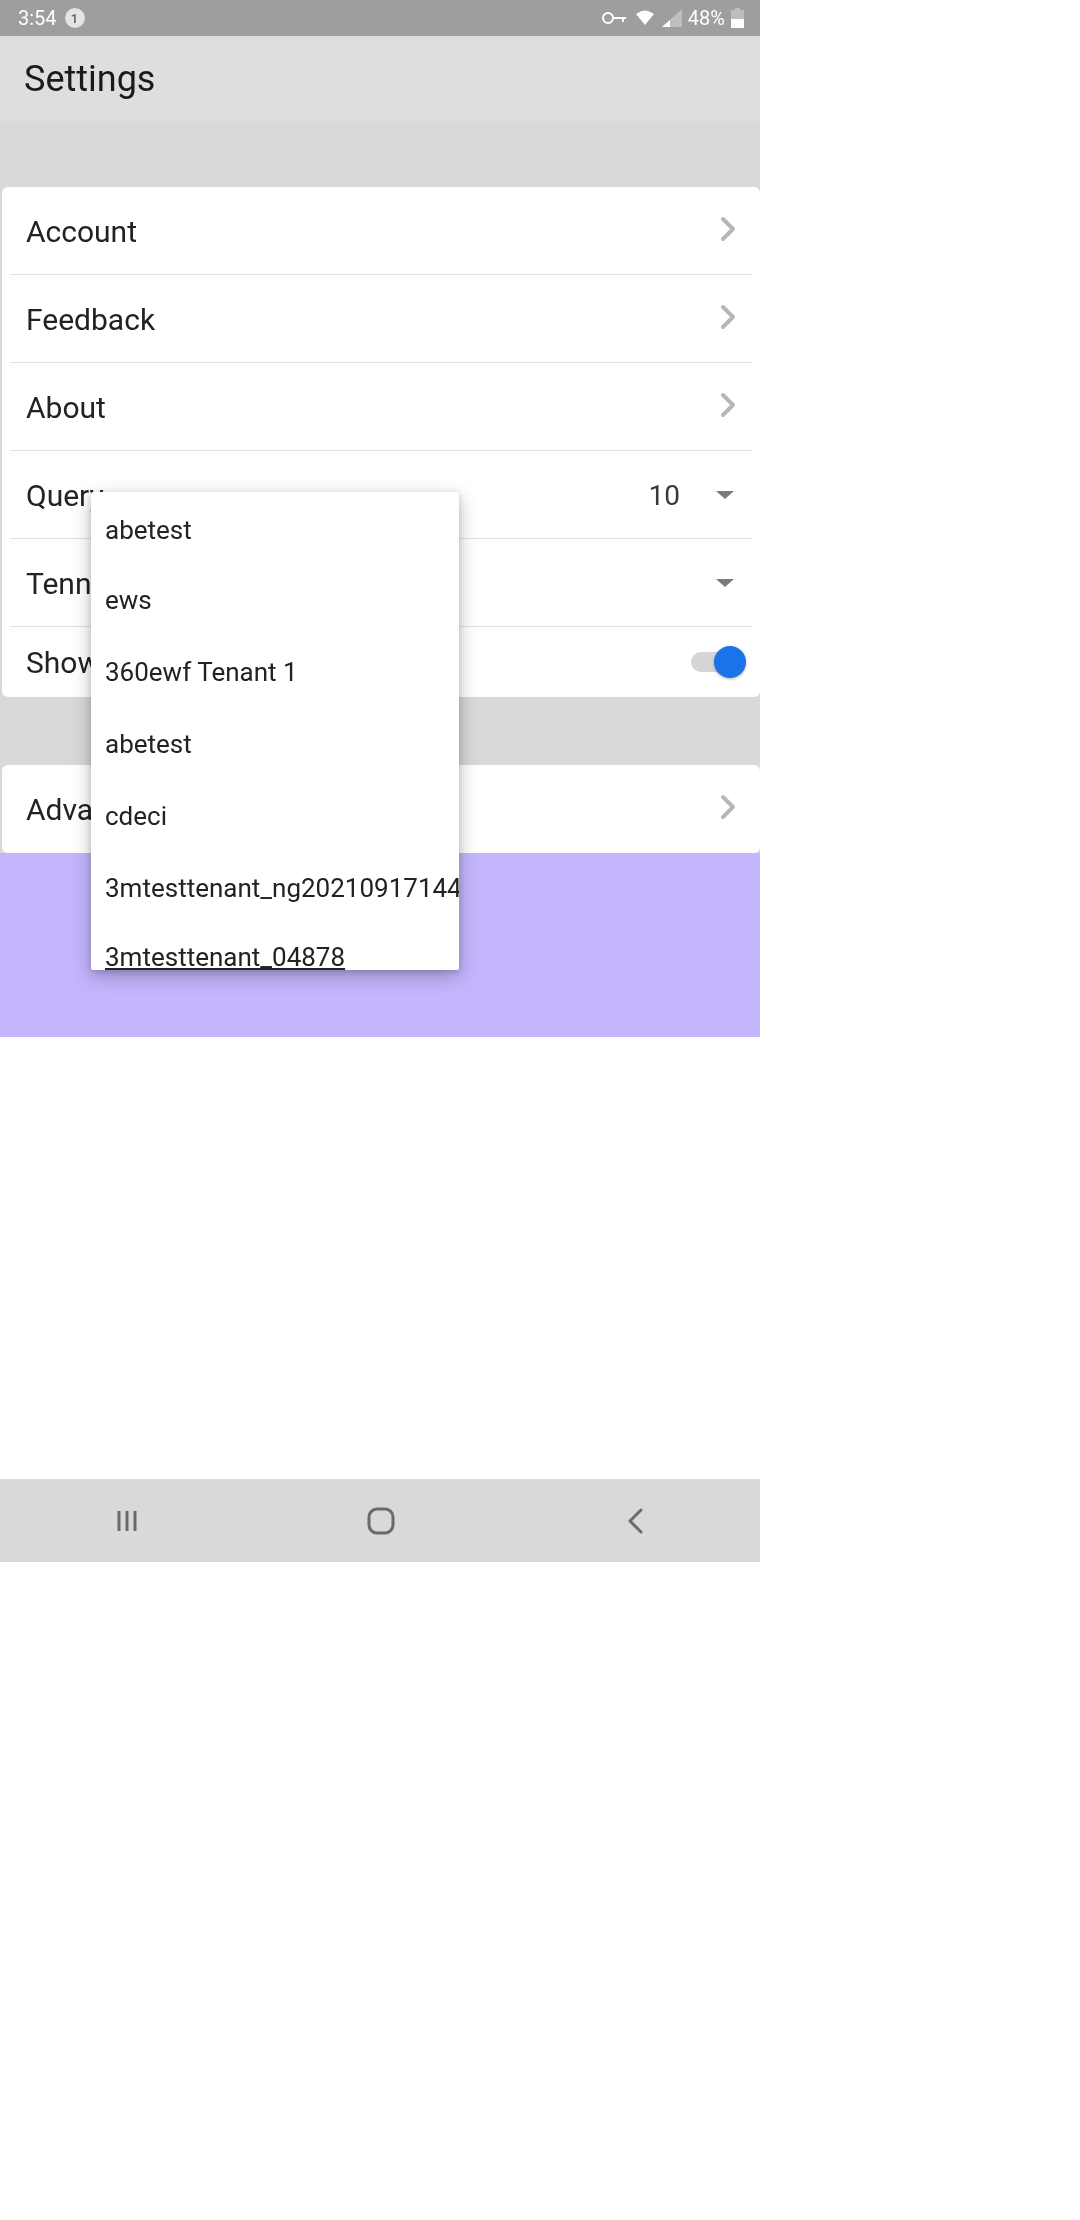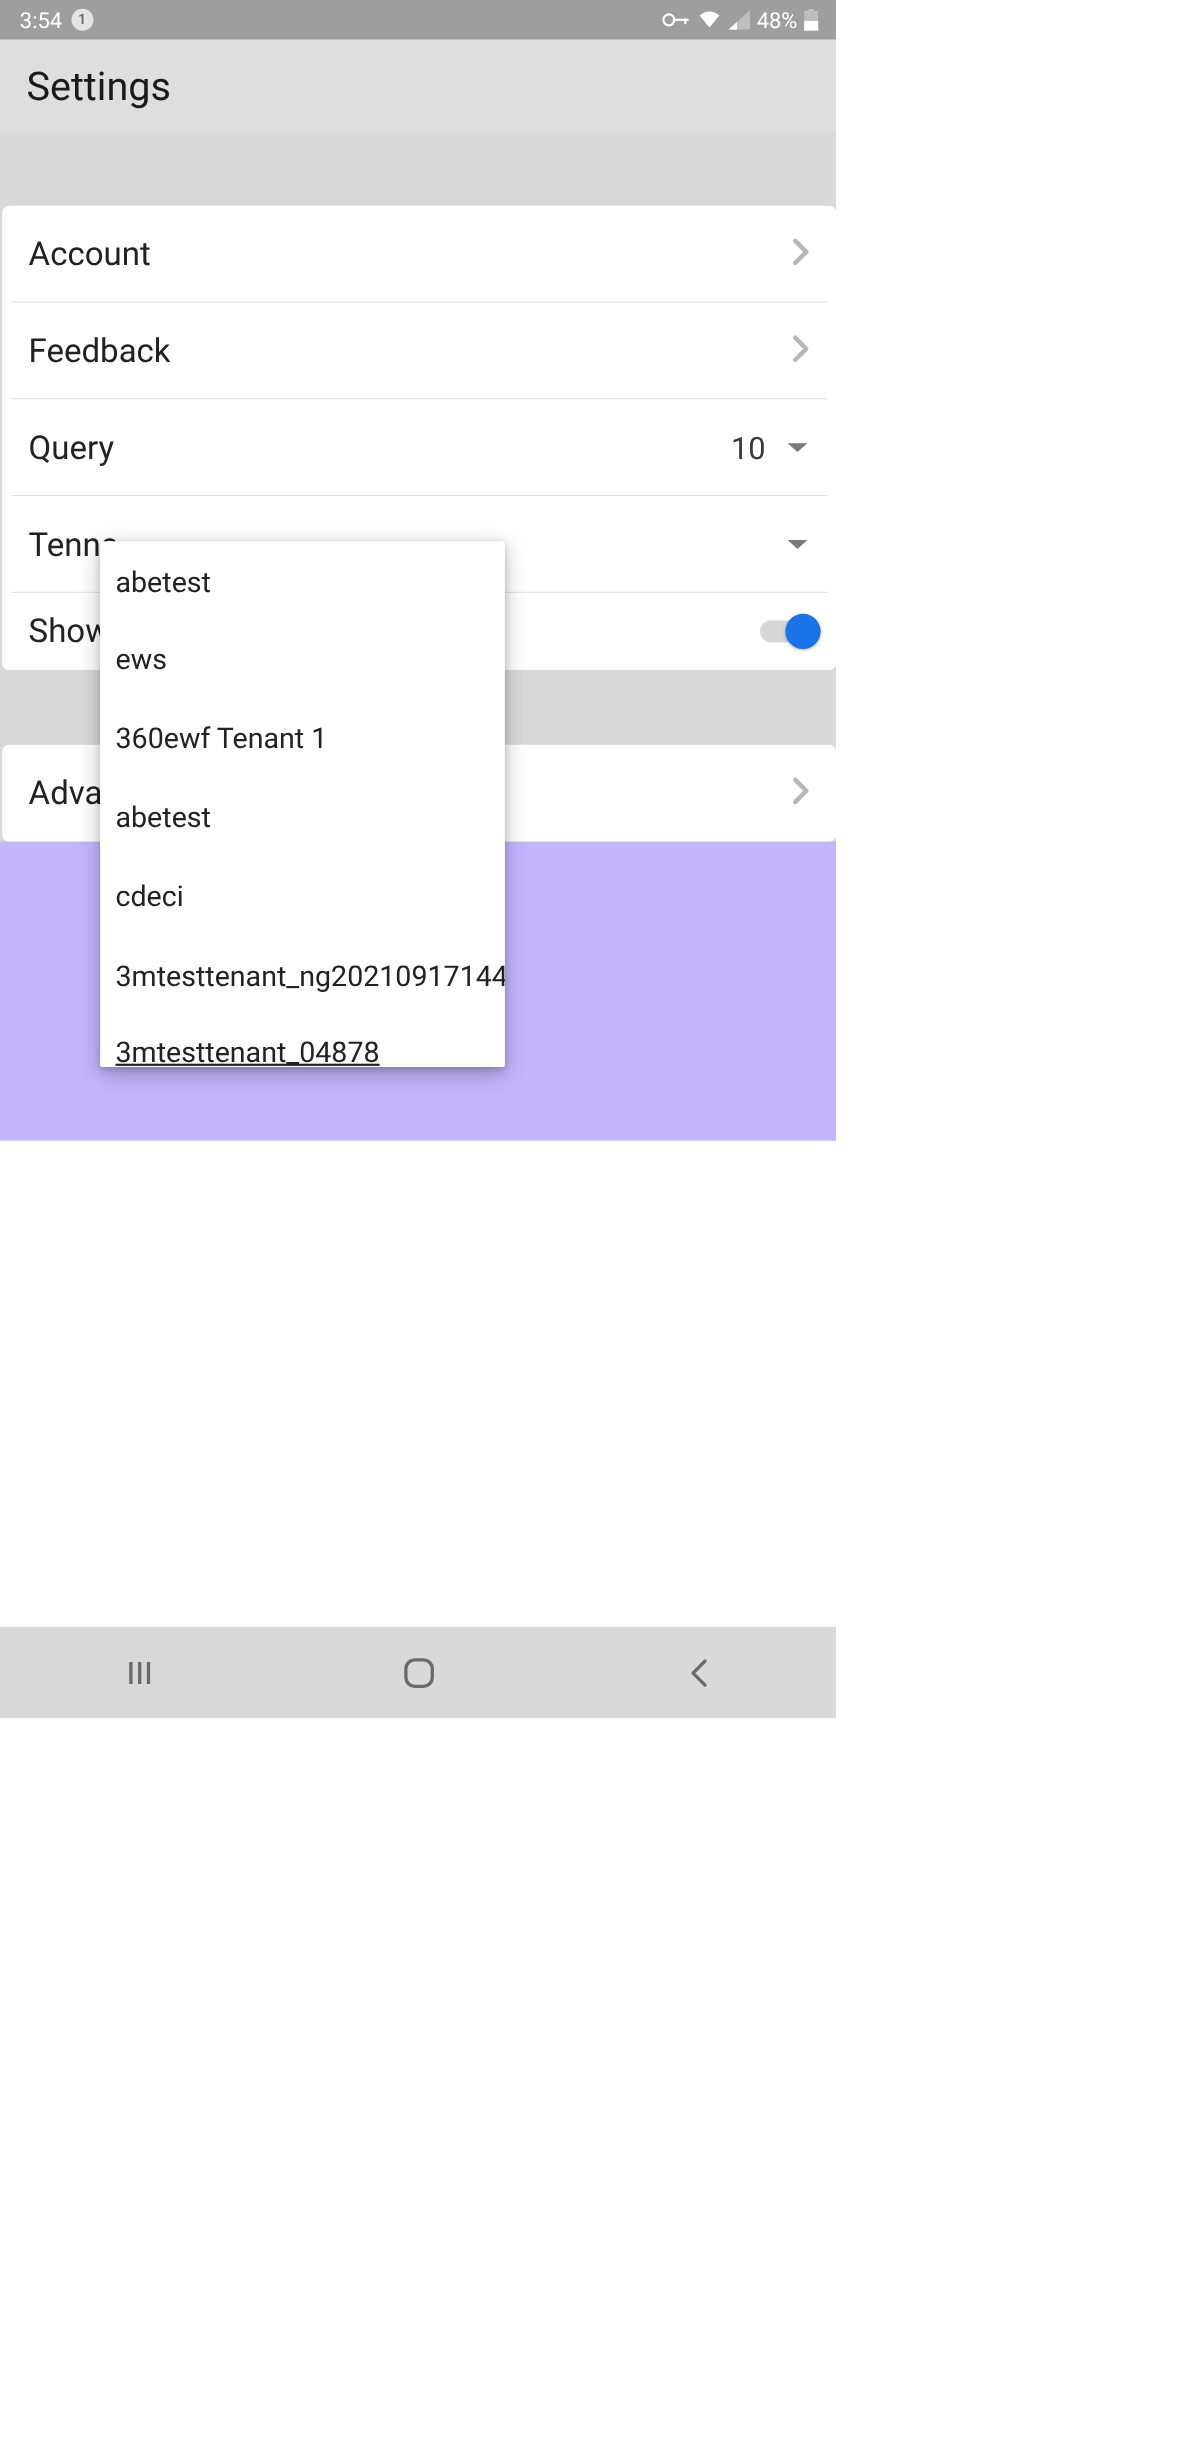--- a/index.html
+++ b/index.html
@@ -261,23 +261,31 @@
       </div>
       <div class="row row-divider">
         <span class="row-label">Feedback</span>
         <span class="chevron">
           <svg width="16" height="26" viewBox="0 0 16 26">
               <path d="M3 3 L13 13 L3 23" stroke="#b7b7b7" stroke-width="4" fill="none" stroke-linecap="round" stroke-linejoin="round"></path>
             </svg>
         </span>
       </div>
       <div class="row row-divider">
+        <span class="row-label">About</span>
+        <span class="chevron">
+          <svg width="16" height="26" viewBox="0 0 16 26">
+              <path d="M3 3 L13 13 L3 23" stroke="#b7b7b7" stroke-width="4" fill="none" stroke-linecap="round" stroke-linejoin="round"></path>
+            </svg>
+        </span>
+      </div>
+      <div class="row row-divider">
         <span class="row-label">Query</span>
         <div class="row-right">
-          <span class="select-value" style="position:relative; left:16px;">10</span>
+          <span class="select-value" style="position:relative; left:0;">10</span>
           <span class="dropdown-trigger">
             <svg width="22" height="12" viewBox="0 0 22 12">
                 <path d="M2 2 L11 10 L20 2 Z" fill="#7a7a7a"></path>
               </svg>
           </span>
         </div>
       </div>
       <div class="row row-divider">
         <span class="row-label">Tenna</span>
         <div class="row-right">

